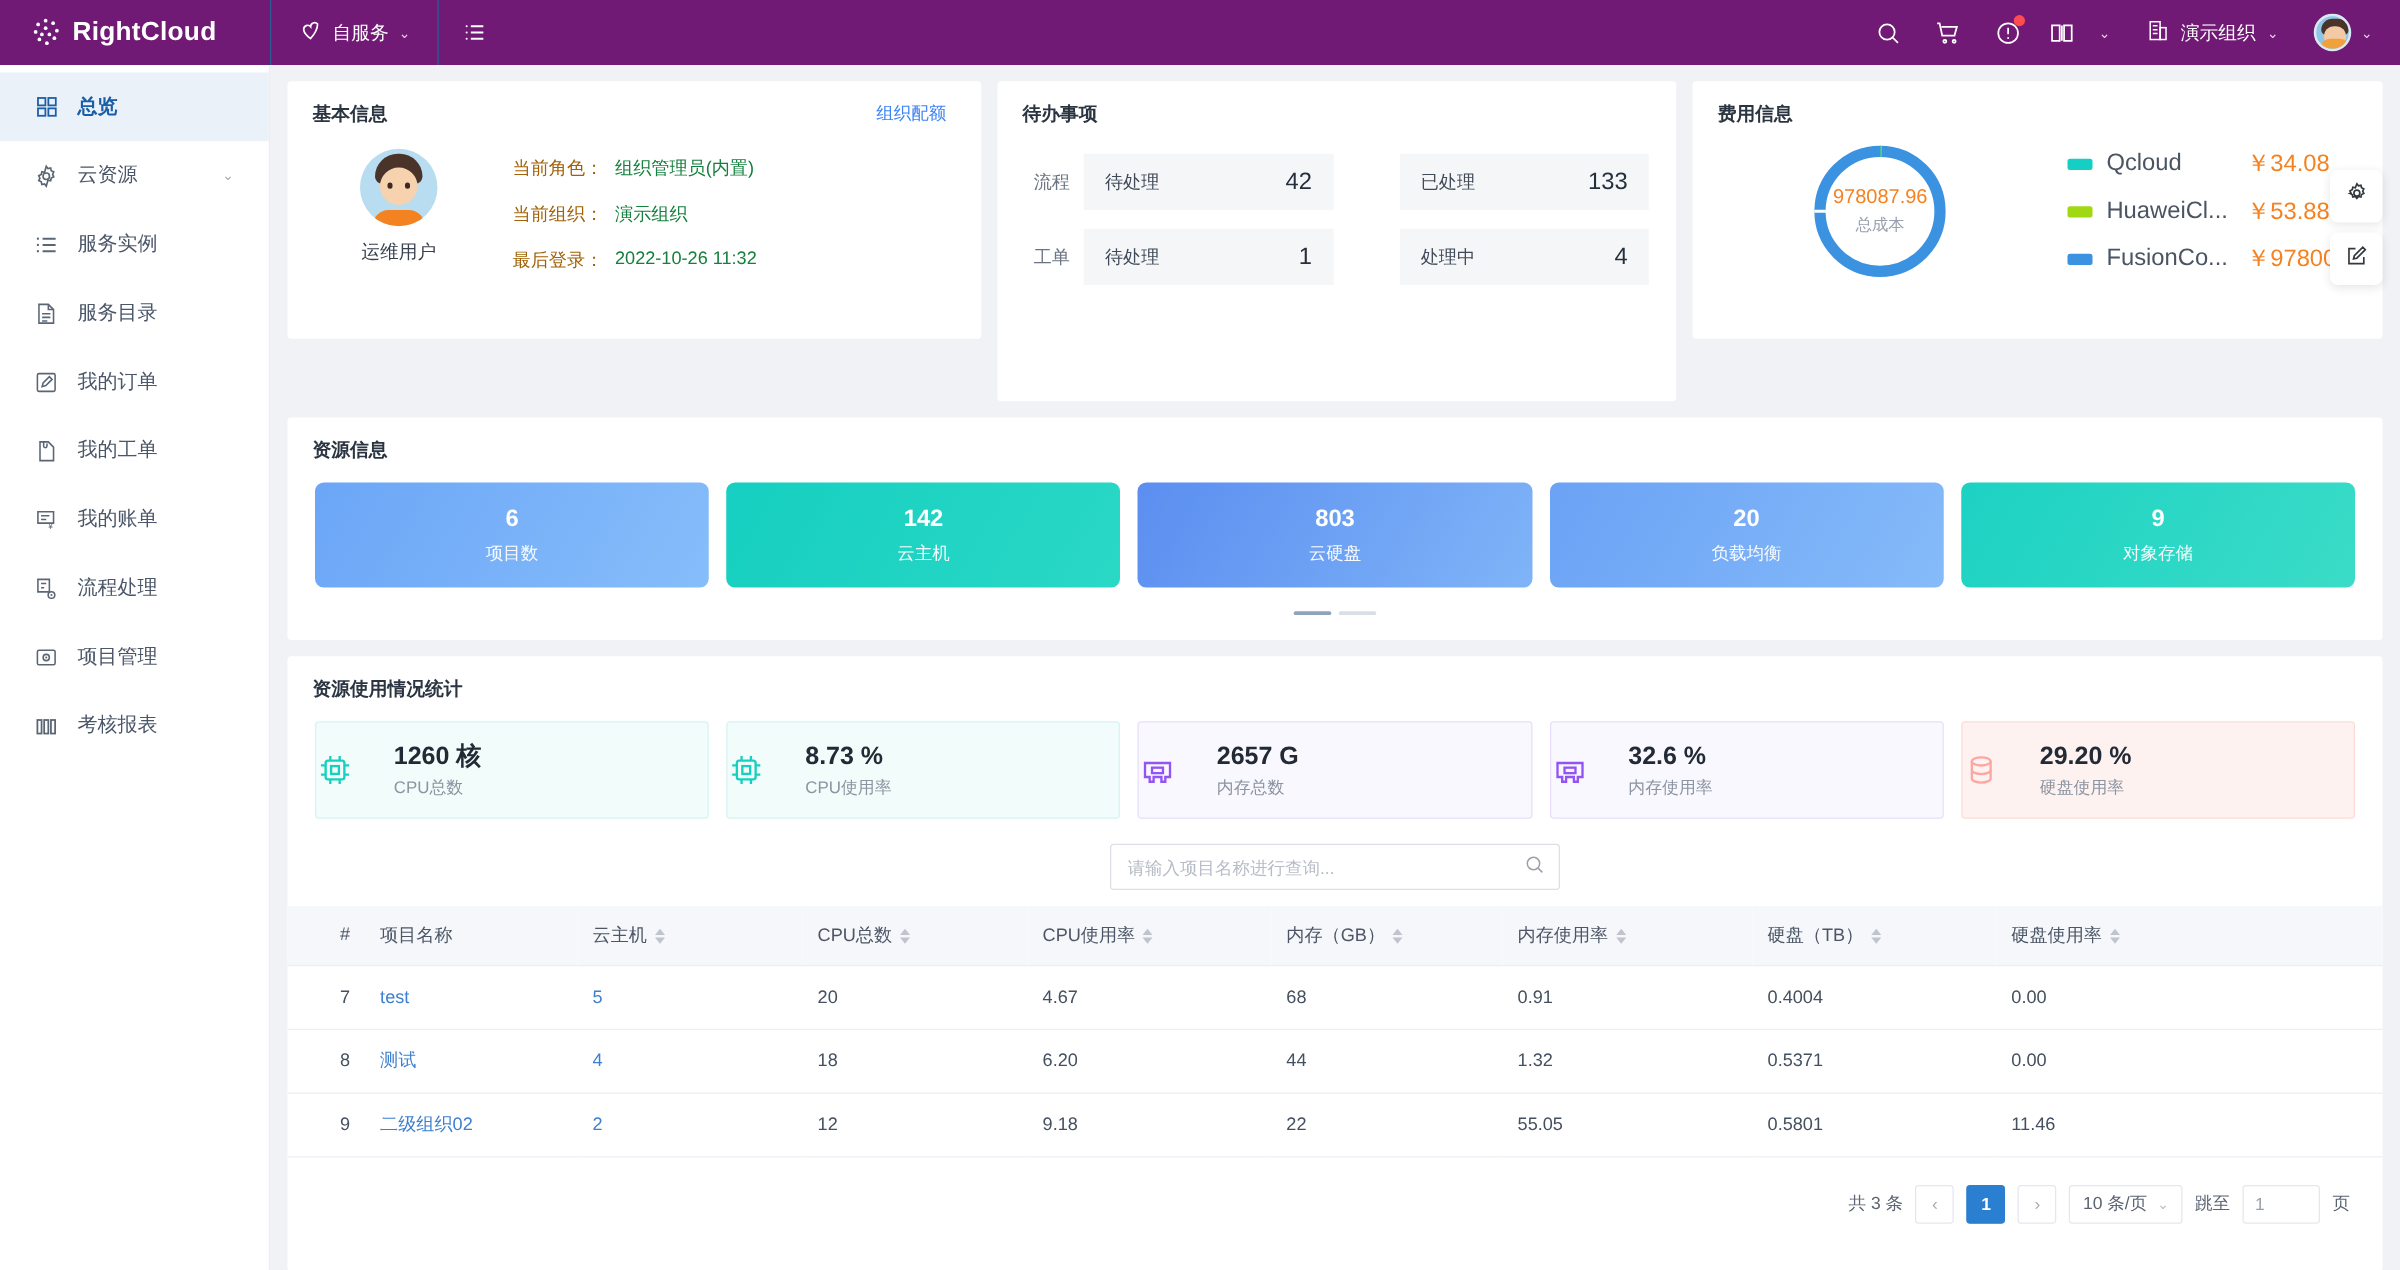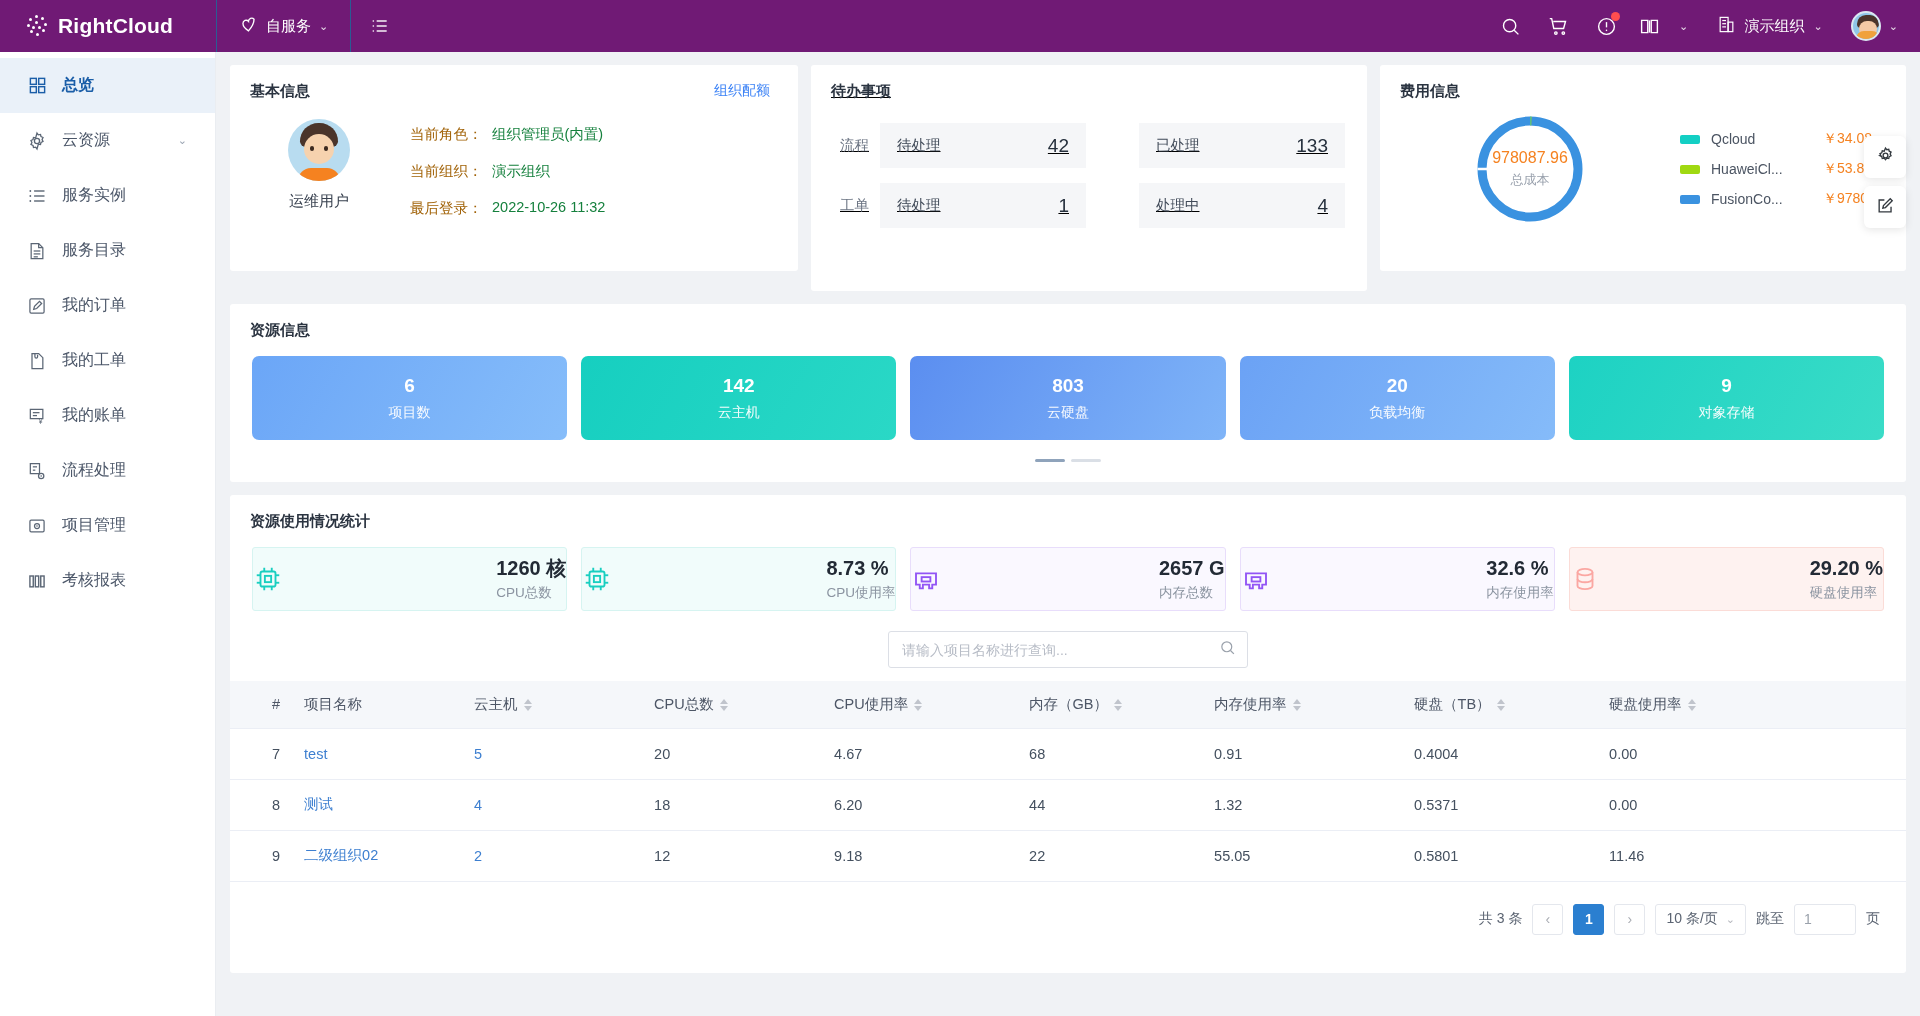--- a/index.html
+++ b/index.html
@@ -83,41 +83,41 @@
   .avatar-lg .eyeL { position:absolute; top:27px; left:22px; width:4px; height:5px; background:#3b2a20; border-radius:2px;}
   .avatar-lg .eyeR { position:absolute; top:27px; left:36px; width:4px; height:5px; background:#3b2a20; border-radius:2px;}
   .avatar-lg .body { position:absolute; bottom:0; left:10px; width:42px; height:13px; background:#f58220; border-radius:14px 14px 0 0; }
   .avatar-name { margin-top: 11px; font-size: 15px; color: #38414f; }
   .kv { display: flex; margin-bottom: 18px; font-size: 14.5px; }
   .kv .k { color: #a16207; width: 82px; flex: 0 0 82px; }
   .kv .v { color: #15803d; }
   .kv-list { padding-top: 6px; }
 
   
-  .c-todo { width: 556px; height: 226px; text-decoration: underline; }
+  .c-todo { width: 556px; height: 256px; }
   .todo-grid { display: flex; flex-wrap: wrap; padding: 22px 22px 0 16px; row-gap: 15px; }
   .todo-cell { width: 50%; display: flex; align-items: center; gap: 11px; }
   .todo-label { font-size: 14.5px; color: #6b7483; width: 42px; flex:0 0 42px; text-align: right; }
   .todo-box {
     flex: 1; background: #f5f6f8; height: 45px; display: flex; align-items: center;
     justify-content: space-between; padding: 0 17px; font-size: 14.5px; color: #404a58;
   }
   .todo-box .num { font-size: 19px; color: #26303d; }
 
   
   .c-cost { flex: 1; height: 206px; }
   .cost-inner { display: flex; align-items: center; padding: 12px 0 0 0; }
   .donut-wrap { width: 300px; display:flex; justify-content:center; }
   .donut { position: relative; width: 112px; height: 112px; }
   .donut svg { transform: rotate(-90deg); }
   .donut-txt { position:absolute; inset:0; display:flex; flex-direction:column; align-items:center; justify-content:center; }
   .donut-val { color: #f58220; font-size: 16px; }
   .donut-sub { color: #98a0ac; font-size: 13px; margin-top: 4px; }
   .legend { display: flex; flex-direction: column; gap: 12px; }
-  .leg-row { display: flex; align-items: center; font-size: 14px; }
+  .leg-row { display: flex; align-items: center; font-size: 19px; }
   .leg-sw { width: 20px; height: 9px; border-radius: 2px; margin-right: 11px; }
   .leg-name { width: 112px; color: #4b5462; }
   .leg-val { color: #f58220; }
 
   
   .c-res { margin-top: 13px; padding-bottom: 20px; }
   .res-cards { display: flex; gap: 14px; padding: 16px 22px 0 22px; }
   .res-card {
     flex: 1; height: 84px; border-radius: 7px; color: #fff; display: flex;
     flex-direction: column; align-items: center; justify-content: center; gap: 7px; cursor: pointer;
@@ -125,22 +125,22 @@
   .res-num { font-size: 19px; font-weight: bold; }
   .res-lbl { font-size: 14px; opacity: .95; }
   .dots { display: flex; gap: 6px; justify-content: center; margin-top: 19px; }
   .dots i { width: 30px; height: 3px; background: #dadfe6; border-radius: 2px; cursor: pointer; display:block;}
   .dots i.on { background: #8fa3bb; }
 
   
   .c-usage { margin-top: 13px; padding-bottom: 18px; }
   .usage-cards { display: flex; gap: 14px; padding: 16px 22px 0 22px; }
   .u-card {
-    flex: 1; height: 64px; border-radius: 3px; display: flex; align-items: center;
-    justify-content: space-between; gap: 32px; border: 1px solid transparent;
+    flex: 1; height: 78px; border-radius: 3px; display: flex; align-items: center;
+    justify-content: flex-start; gap: 32px; border: 1px solid transparent;
   }
   .u-ico { width: 30px; height: 30px; }
   .u-num { font-size: 20px; font-weight: bold; color: #222a35; line-height: 1.25; }
   .u-lbl { font-size: 13.5px; color: #8b94a1; margin-top: 3px; }
 
   
   .search-row { display: flex; justify-content: center; padding: 20px 22px 0 22px; }
   .search-box {
     width: 360px; height: 37px; border: 1px solid #dcdfe6; border-radius: 3px;
     display: flex; align-items: center; padding: 0 11px 0 13px;

